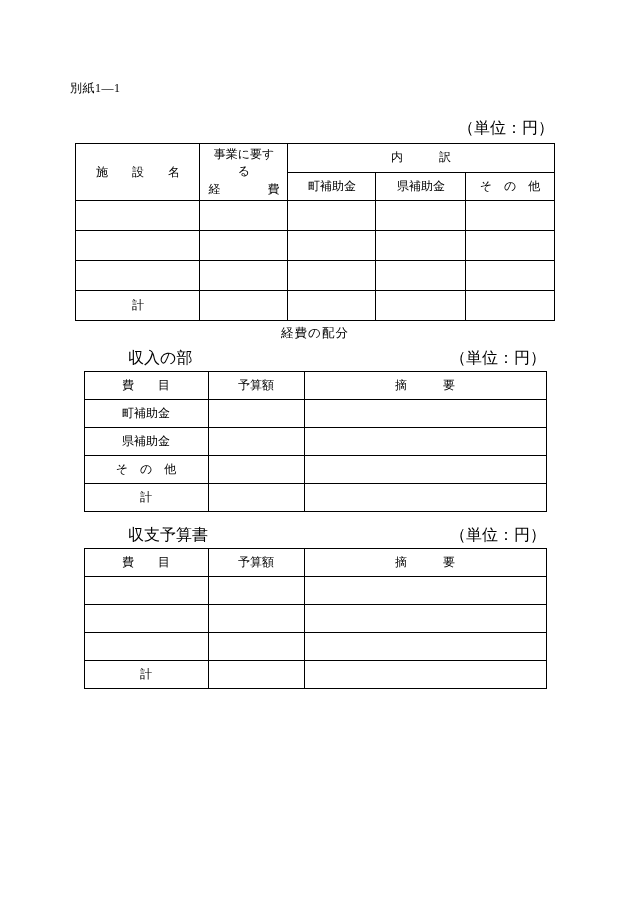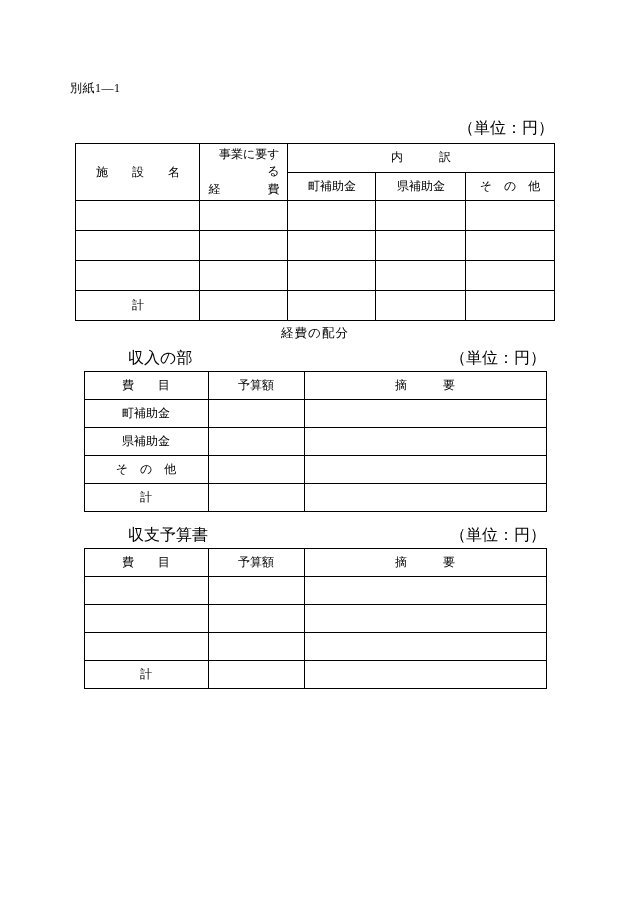--- a/index.html
+++ b/index.html
@@ -73,21 +73,21 @@
   .t1 .c3 { width: 88px; }
   .t1 .c4 { width: 90px; }
   .t1 .c5 { width: 88px; }
   .h-row1 { height: 22px; }
   .h-row2 { height: 22px; }
   .body-row { height: 30px; }
   .two-line {
     line-height: 1.45;
     padding: 2px 8px;
     box-sizing: border-box;
-    text-align: right;
+    text-align: center;
   }
   .two-line .l2 {
     display: flex;
     justify-content: space-between;
   }
   .spaced-chars {
     letter-spacing: 6px;
     padding-left: 6px;
     margin-top: 42px;
   }

